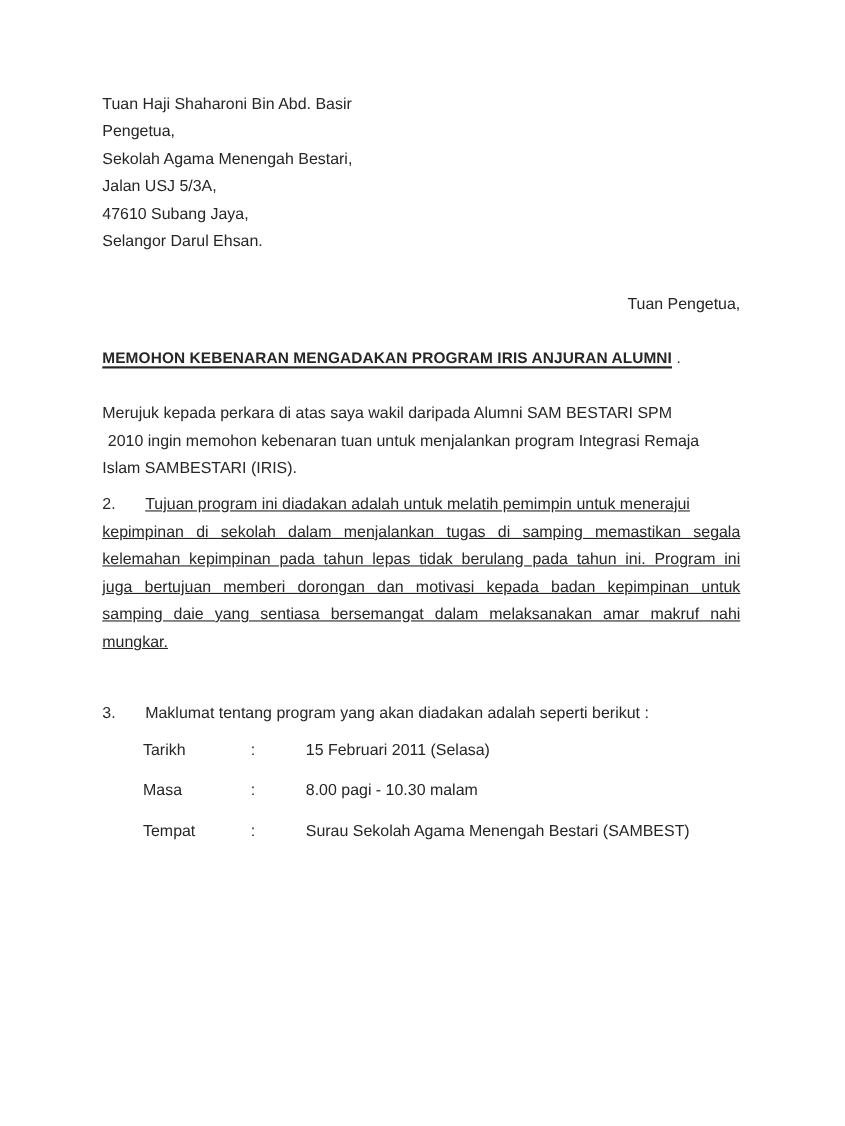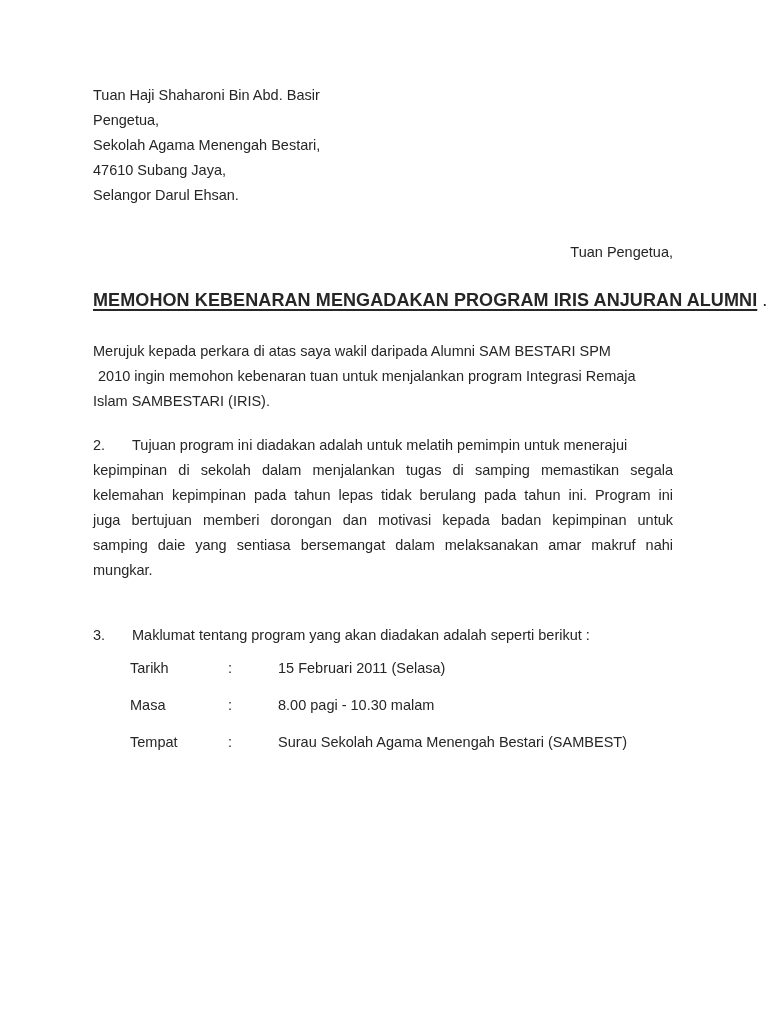--- a/index.html
+++ b/index.html
@@ -19,36 +19,36 @@
     color: #262626;
     overflow: hidden;
   }
   .line { line-height: 25px; }
   .address .line { white-space: nowrap; }
   .salutation { margin-top: 32px; line-height: 25px; text-align: right; }
   .subject {
     margin-top: 23px;
     line-height: 25px;
     font-weight: bold;
-    font-size: 18px;
+    font-size: 14px;
     white-space: nowrap;
     letter-spacing: 0.1px;
   }
   .subject-text {
     text-decoration: underline;
     text-decoration-thickness: 1.5px;
     text-underline-offset: 3px;
   }
   .subject-suffix {
     font-weight: normal;
     text-decoration: none;
   }
   .para.p1 { margin-top: 26px; }
   .p1 .indented { padding-left: 5px; }
-  .para.p2 { margin-top: 19px; }
+  .para.p2 { margin-top: 8px; text-decoration: underline; }
   .jl {
     text-align: justify;
     text-align-last: justify;
   }
   .num {
     display: inline-block;
     width: 39px;
   }
   .para.p3 { margin-top: 40px; }
   .details { margin-top: 8px; }
@@ -64,20 +64,21 @@
 </style>
 </head>
 <body>
 
 <div class="page">
 
   <div class="address">
     <div class="line">Tuan Haji Shaharoni Bin Abd. Basir</div>
     <div class="line">Pengetua,</div>
     <div class="line">Sekolah Agama Menengah Bestari,</div>
+    <div class="line">Jalan USJ 5/3A,</div>
     <div class="line">47610 Subang Jaya,</div>
     <div class="line">Selangor Darul Ehsan.</div>
   </div>
 
   <div class="salutation">Tuan Pengetua,</div>
 
   <div class="subject">
     <span class="subject-text">MEMOHON KEBENARAN MENGADAKAN PROGRAM IRIS ANJURAN ALUMNI</span><span class="subject-suffix"> .</span>
   </div>
 

